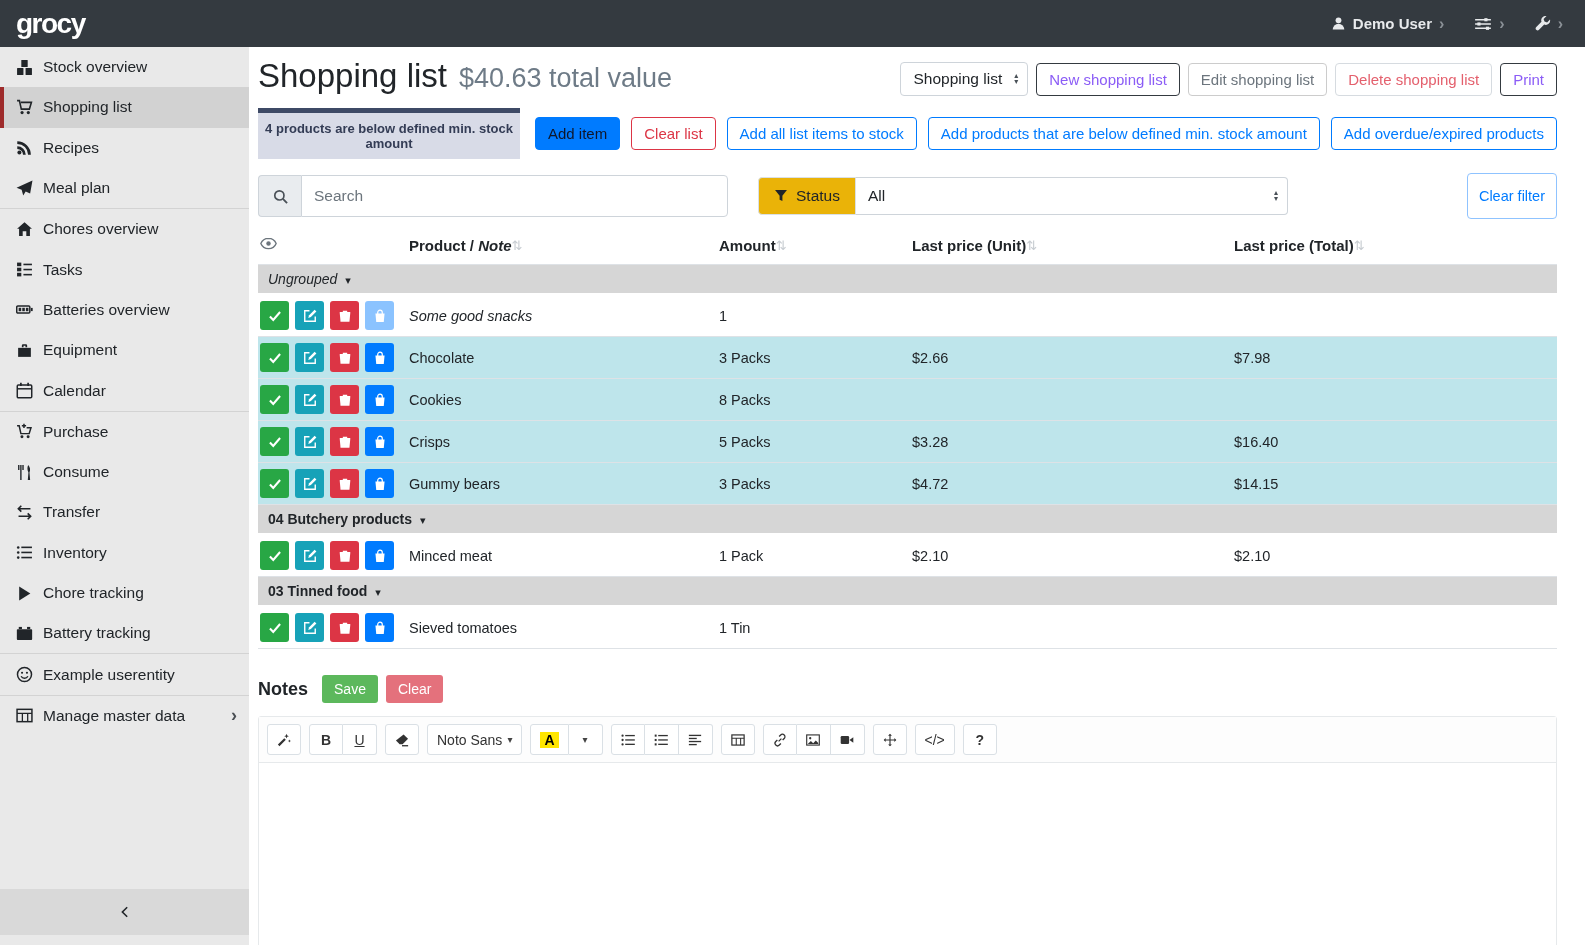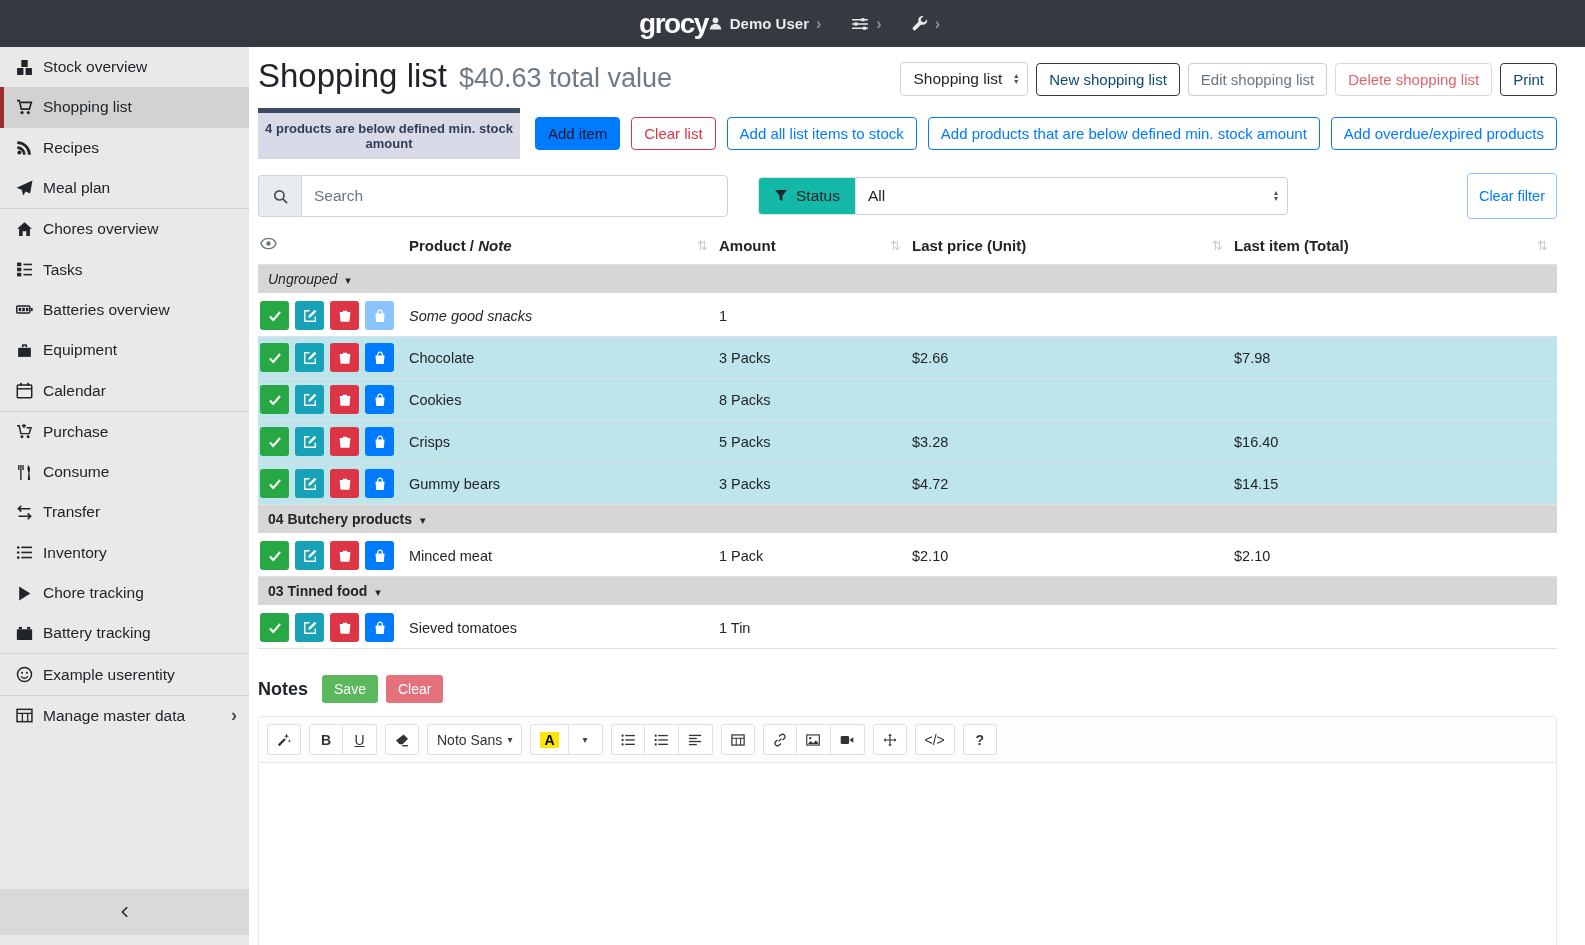--- a/index.html
+++ b/index.html
@@ -3,21 +3,21 @@
 <meta charset="utf-8">
 <style>
 *{box-sizing:border-box;margin:0;padding:0}
 html,body{width:1585px;height:945px;overflow:hidden}
 body{font-family:"Liberation Sans","DejaVu Sans",sans-serif;font-size:15px;color:#212529;background:#fff}
 svg{display:block}
 button{font-family:inherit;cursor:pointer}
 i{font-style:normal}
 
 
-.topbar{height:47px;background:var(--topbar-bg,#343a40);display:flex;align-items:center;justify-content:center;padding:0 22px 0 16px}
+.topbar{height:47px;background:var(--topbar-bg,#343a40);display:flex;align-items:center;justify-content:space-between;padding:0 22px 0 16px}
 .logo{color:#fff;font-size:28px;font-weight:800;letter-spacing:-1.5px;cursor:pointer}
 .topbar-right{display:flex;align-items:center;gap:30px}
 .topbar-item{display:flex;align-items:center;gap:7px;color:#e8eaec;font-weight:700;font-size:15px;cursor:pointer}
 .topbar-item svg{color:#e8eaec}
 .chev{color:#8b9197;font-weight:700;font-size:16px}
 
 
 .layout{display:flex;height:898px}
 .sidebar{width:249px;min-width:249px;background:#e9e9e9;position:relative}
 .nav-item{display:flex;align-items:center;gap:10px;height:40.3px;padding:0 12px;border-left:4px solid transparent;font-size:15.5px;cursor:pointer}
@@ -30,21 +30,21 @@
 
 main{flex:1;padding:10px 28px 0 9px;background:#fff;overflow:hidden}
 
 
 .page-head{display:flex;align-items:flex-start;justify-content:space-between}
 .titles{display:flex;align-items:baseline;gap:12px}
 h1{font-size:33px;font-weight:500;color:#212529}
 .subtitle{font-size:27px;font-weight:400;color:#6e7b87}
 .head-controls{display:flex;align-items:center;gap:8px;margin-top:5px}
 
-.btn{display:inline-flex;align-items:center;justify-content:center;background:#fff;border:1px solid #ccc;border-radius:4px;padding:7px 12px;font-size:15px;color:#0c4a6e;white-space:nowrap}
+.btn{display:inline-flex;align-items:center;justify-content:center;background:#fff;border:1px solid #ccc;border-radius:4px;padding:7px 12px;font-size:15px;color:#8b5cf6;white-space:nowrap}
 .b-dark{border-color:#343a40}
 .b-muted{color:#6c757d;border-color:#ccc}
 .b-danger-muted{color:#e4606d;border-color:#d6dbe0}
 .solid-primary{background:var(--primary,#007bff);border-color:var(--primary,#007bff);color:#0f172a}
 .o-danger{color:var(--danger,#dc3545);border-color:var(--danger,#dc3545)}
 .o-primary{color:var(--primary,#007bff);border-color:var(--primary,#007bff)}
 
 .select{display:inline-flex;align-items:center;justify-content:space-between;gap:12px;background:#fff;border:1px solid #ced4da;border-radius:4px;padding:7px 9px 7px 12px;cursor:pointer;font-size:15.5px}
 .sel-arrows{display:flex;flex-direction:column;line-height:6px;font-size:8px;color:#495057}
 
@@ -55,29 +55,29 @@
 .alert-text{background:var(--alert-bg,#d8dbe7);color:var(--alert-text,#333c55);font-size:13px;font-weight:700;text-align:center;padding:8px 4px}
 .push{margin-left:auto}
 
 
 .filter-row{display:flex;align-items:center;margin-top:14px}
 .search-group{display:flex;width:470px}
 .search-addon{width:43px;height:42px;background:#e9ecef;border:1px solid #ced4da;border-right:0;border-radius:4px 0 0 4px;display:flex;align-items:center;justify-content:center;color:#495057}
 .search-addon svg{width:15px;height:15px}
 .search-input{flex:1;height:42px;border:1px solid #ced4da;border-radius:0 4px 4px 0;padding:0 12px;font-size:15.5px;color:#212529;outline:none;font-family:inherit}
 .search-input::placeholder{color:#6c757d}
-.status-btn{display:flex;align-items:center;gap:8px;height:38px;padding:0 15px;background:#14b8a6;border:1px solid #dae0e5;border-radius:4px 0 0 4px;font-size:15.5px;margin-left:30px;cursor:pointer}
+.status-btn{display:flex;align-items:center;gap:8px;height:38px;padding:0 15px;background:#eab308;border:1px solid #dae0e5;border-radius:4px 0 0 4px;font-size:15.5px;margin-left:30px;cursor:pointer}
 .status-btn svg{width:14px;height:14px;color:#212529}
 .status-select{width:432px;height:38px;border-radius:0 4px 4px 0;border-left:0}
 .clear-filter{margin-left:auto;color:var(--primary,#007bff);border:1px solid #8fc3ff;border-radius:4px;background:#fff;padding:14px 11px;font-size:14.5px}
 
 
 .list-table{width:100%;border-collapse:collapse;margin-top:12px;table-layout:fixed}
 th{font-weight:700;font-size:15px;text-align:left;padding:4px 6px 9px 2px;border-bottom:1px solid #dee2e6;vertical-align:middle}
-.th-flex{display:flex;align-items:center;justify-content:space-between}
+.th-flex{display:flex;align-items:center;justify-content:flex-start}
 .sort{color:#c7ccd1;font-size:13px;font-weight:400;padding-right:3px;cursor:pointer}
 .eye{color:#6c757d;cursor:pointer;display:inline-flex}
 .eye svg{width:17px;height:17px}
 tr.group-row td{background:#d6d6d6;padding:6px 10px;font-size:14px;border-bottom:2px solid #fff;cursor:pointer}
 .g-bold{font-weight:700}
 .g-italic{font-style:italic}
 .caret{margin-left:8px;font-size:11px}
 tr.data-row td{border-bottom:1px solid #dee2e6;padding:6px 6px 6px 2px;font-size:14.5px;vertical-align:middle;height:41px;overflow:hidden;white-space:nowrap}
 tr.data-row.hl td{background:var(--row-highlight,#bee5eb)}
 .td-actions{white-space:nowrap;padding-left:3px}
@@ -400,21 +400,21 @@
               </span>
             </th>
           <th>
               <span class="th-flex">
                 <span>Last price (Unit)</span>
                 <span class="sort">⇅</span>
               </span>
             </th>
           <th>
               <span class="th-flex">
-                <span>Last item (Total)</span>
+                <span>Last price (Total)</span>
                 <span class="sort">⇅</span>
               </span>
             </th>
         </tr>
       </thead>
       <tbody id="table-body">
           <tr class="group-row">
             <td colspan="5"><span class="g-italic">Ungrouped</span><span class="caret">▾</span></td>
           </tr>
           <tr class="data-row">

